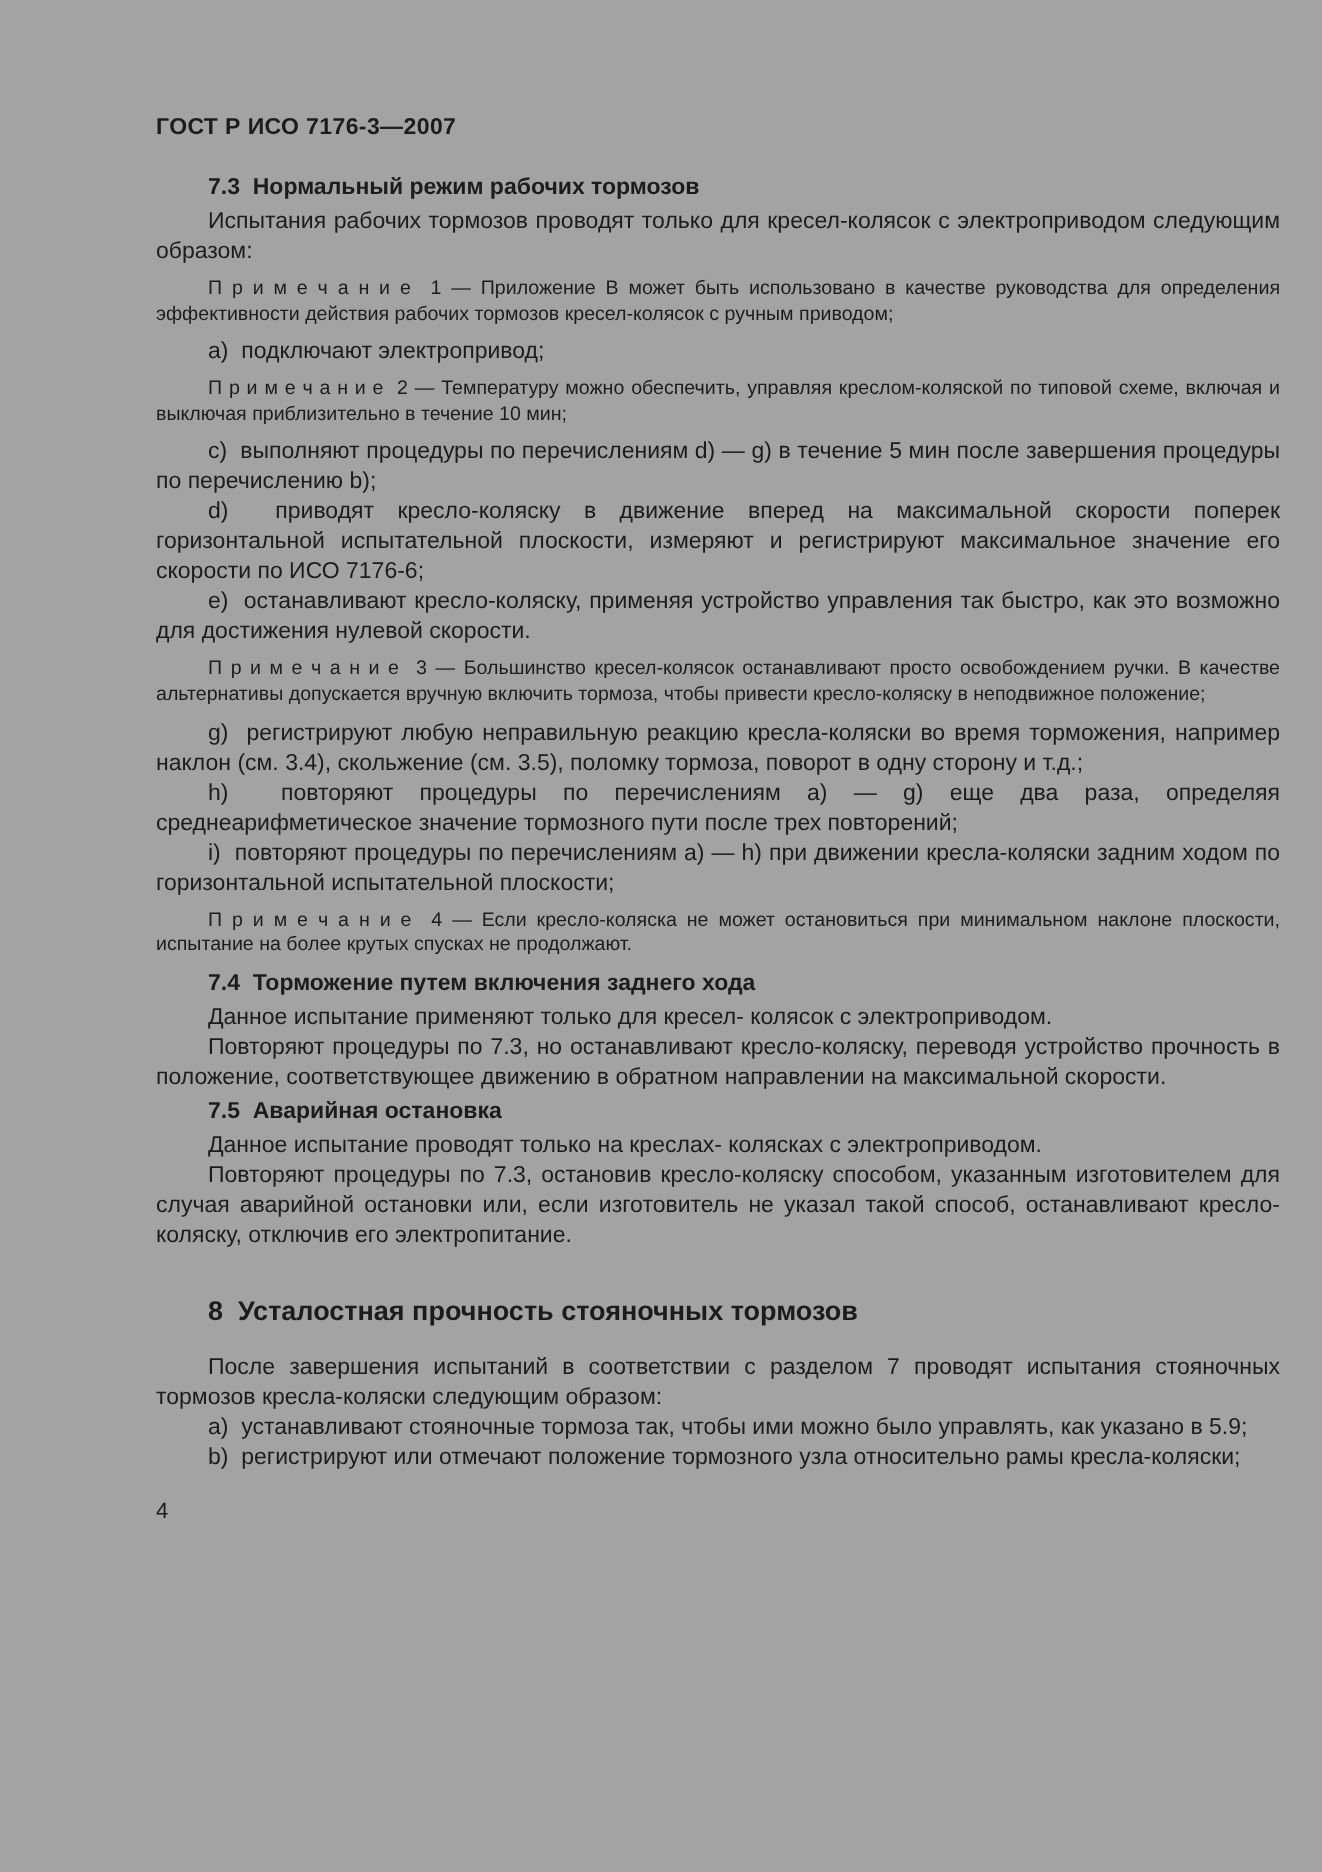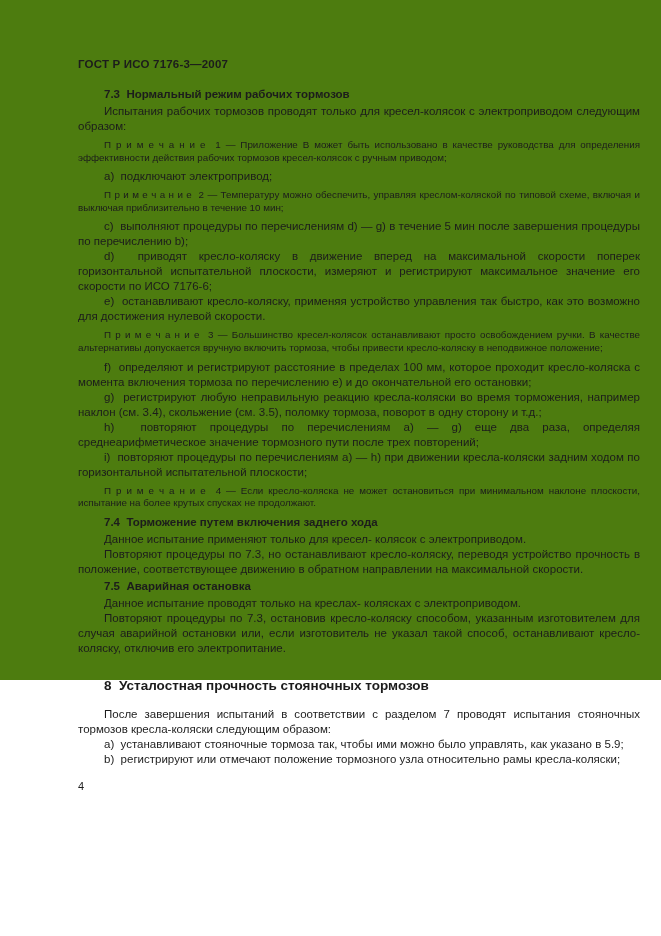--- a/index.html
+++ b/index.html
@@ -10,23 +10,23 @@
   body {
     width: 661px;
     height: 936px;
     font-family: "Liberation Sans", sans-serif;
     color: #1c1c1c;
     overflow: hidden;
   }
   .page {
     box-sizing: border-box;
     width: 661px;
-    height: 680px;
+    height: 936px;
     padding: 58px 21px 0 78px;
-    background: #4d7c0f;
+    background: #a3a3a3;
   }
   .doc-header {
     font-size: 11.5px;
     font-weight: bold;
     letter-spacing: 0.2px;
     margin: 0 0 17px 0;
   }
   .h3 {
     font-size: 11.5px;
     font-weight: bold;
@@ -75,21 +75,20 @@
 
   <div class="h3">7.3&nbsp; Нормальный режим рабочих тормозов</div>
   <div class="para">Испытания рабочих тормозов проводят только для кресел-колясок с электроприводом следующим образом:</div>
   <div class="note">П р и м е ч а н и е&nbsp; 1 — Приложение В может быть использовано в качестве руководства для определения эффективности действия рабочих тормозов кресел-колясок с ручным приводом;</div>
   <div class="list-item">a)&nbsp; подключают электропривод;</div>
   <div class="note">П р и м е ч а н и е&nbsp; 2 — Температуру можно обеспечить, управляя креслом-коляской по типовой схеме, включая и выключая приблизительно в течение 10 мин;</div>
   <div class="list-item">c)&nbsp; выполняют процедуры по перечислениям d) — g) в течение 5 мин после завершения процедуры по перечислению b);</div>
   <div class="list-item">d)&nbsp; приводят кресло-коляску в движение вперед на максимальной скорости поперек горизонтальной испытательной плоскости, измеряют и регистрируют максимальное значение его скорости по ИСО 7176-6;</div>
   <div class="list-item">e)&nbsp; останавливают кресло-коляску, применяя устройство управления так быстро, как это возможно для достижения нулевой скорости.</div>
   <div class="note">П р и м е ч а н и е&nbsp; 3 — Большинство кресел-колясок останавливают просто освобождением ручки. В качестве альтернативы допускается вручную включить тормоза, чтобы привести кресло-коляску в неподвижное положение;</div>
-  <div class="list-item">f)&nbsp; определяют и регистрируют расстояние в пределах 100 мм, которое проходит кресло-коляска с момента включения тормоза по перечислению e) и до окончательной его остановки;</div>
   <div class="list-item">g)&nbsp; регистрируют любую неправильную реакцию кресла-коляски во время торможения, например наклон (см. 3.4), скольжение (см. 3.5), поломку тормоза, поворот в одну сторону и т.д.;</div>
   <div class="list-item">h)&nbsp; повторяют процедуры по перечислениям a) — g) еще два раза, определяя среднеарифметическое значение тормозного пути после трех повторений;</div>
   <div class="list-item">i)&nbsp; повторяют процедуры по перечислениям a) — h) при движении кресла-коляски задним ходом по горизонтальной испытательной плоскости;</div>
   <div class="note">П р и м е ч а н и е&nbsp; 4 — Если кресло-коляска не может остановиться при минимальном наклоне плоскости, испытание на более крутых спусках не продолжают.</div>
 
   <div class="h3">7.4&nbsp; Торможение путем включения заднего хода</div>
   <div class="para">Данное испытание применяют только для кресел- колясок с электроприводом.</div>
   <div class="para">Повторяют процедуры по 7.3, но останавливают кресло-коляску, переводя устройство прочность в положение, соответствующее движению в обратном направлении на максимальной скорости.</div>
 
   <div class="h3">7.5&nbsp; Аварийная остановка</div>

